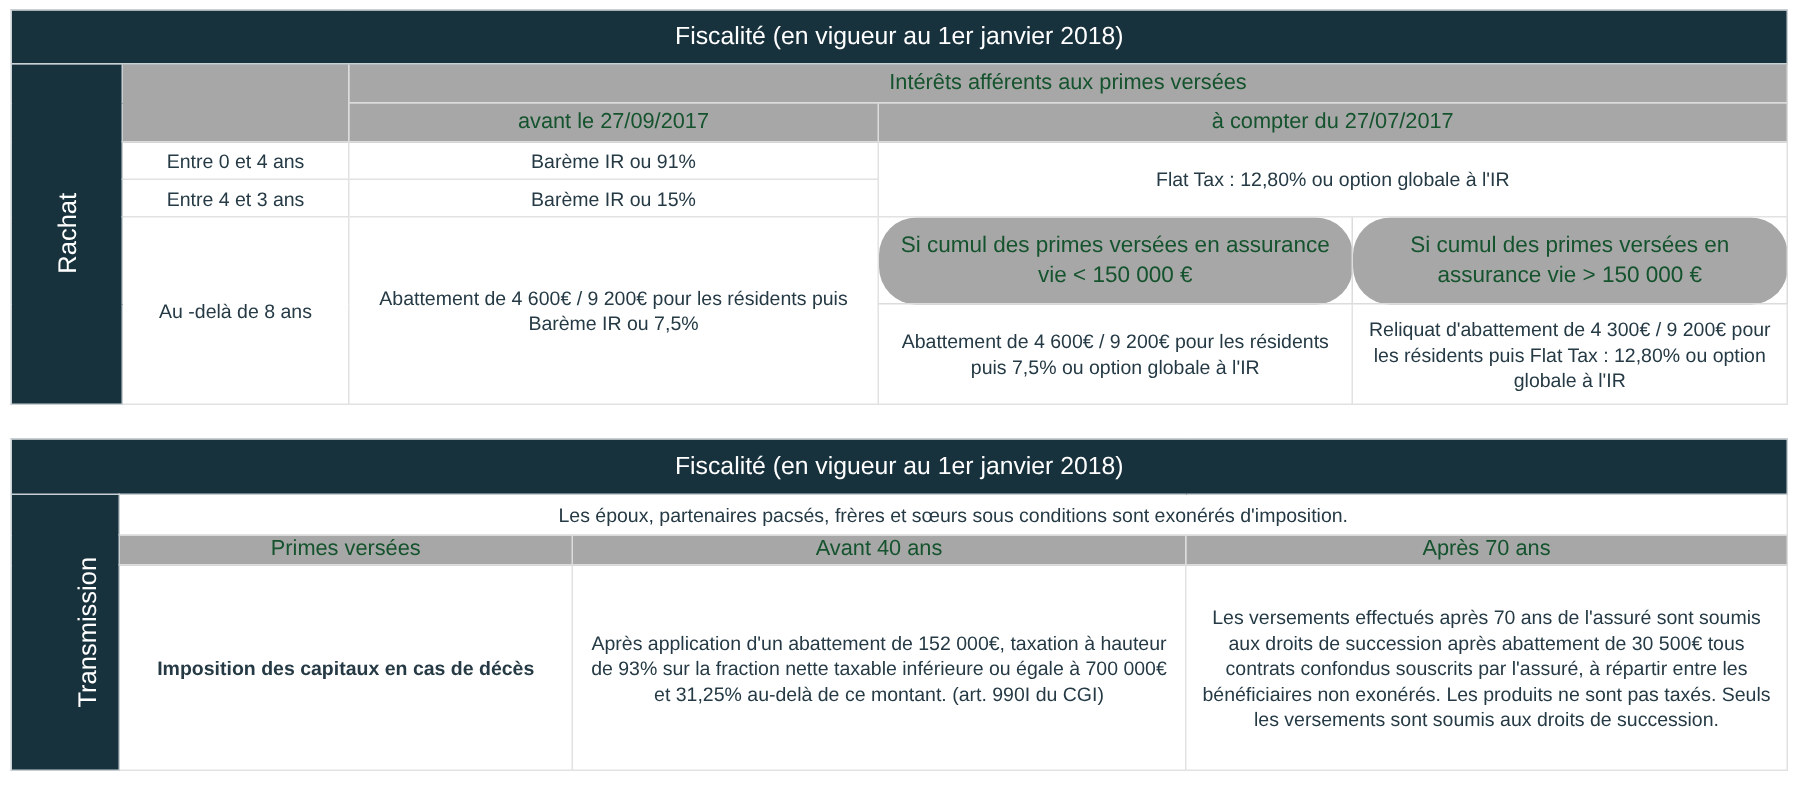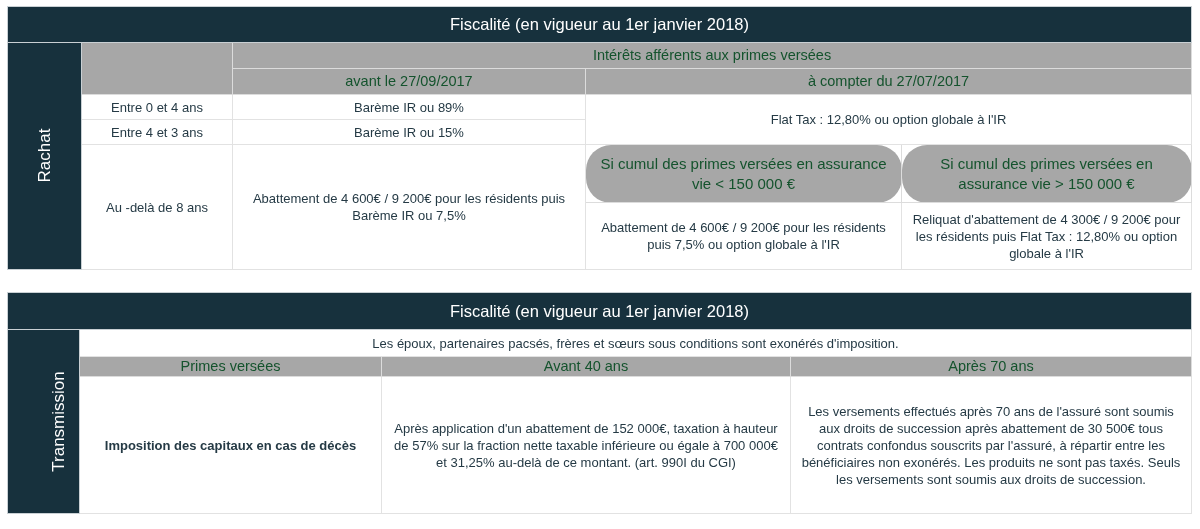--- a/index.html
+++ b/index.html
@@ -37,21 +37,21 @@
     </td>
     <td class="gray" rowspan="2"></td>
     <td class="gray" colspan="3">Intérêts afférents aux primes versées</td>
   </tr>
   <tr style="height:26px">
     <td class="gray">avant le 27/09/2017</td>
     <td class="gray" colspan="2">à compter du 27/07/2017</td>
   </tr>
   <tr style="height:25px">
     <td>Entre 0 et 4 ans</td>
-    <td>Barème IR ou 89%</td>
+    <td>Barème IR ou 91%</td>
     <td colspan="2" rowspan="2">Flat Tax : 12,80% ou option globale à l'IR</td>
   </tr>
   <tr style="height:25px">
     <td>Entre 4 et 3 ans</td>
     <td>Barème IR ou 15%</td>
   </tr>
   <tr style="height:58px">
     <td rowspan="2">Au -delà de 8 ans</td>
     <td rowspan="2" style="padding:0 8px">Abattement de 4 600€ / 9 200€ pour les résidents puis Barème IR ou 7,5%</td>
     <td class="gray big">Si cumul des primes versées en assurance vie &lt; 150 000 €</td>
@@ -81,17 +81,17 @@
     </td>
     <td colspan="3">Les époux, partenaires pacsés, frères et sœurs sous conditions sont exonérés d'imposition.</td>
   </tr>
   <tr style="height:20px">
     <td class="gray">Primes versées</td>
     <td class="gray">Avant 40 ans</td>
     <td class="gray">Après 70 ans</td>
   </tr>
   <tr style="height:137px">
     <td class="bold" style="padding:12px 2px">Imposition des capitaux en cas de décès</td>
-    <td style="padding:0 10px">Après application d'un abattement de 152 000€, taxation à hauteur de 57% sur la fraction nette taxable inférieure ou égale à 700 000€ et 31,25% au-delà de ce montant. (art. 990I du CGI)</td>
+    <td style="padding:0 10px">Après application d'un abattement de 152 000€, taxation à hauteur de 93% sur la fraction nette taxable inférieure ou égale à 700 000€ et 31,25% au-delà de ce montant. (art. 990I du CGI)</td>
     <td style="padding:16px 8px">Les versements effectués après 70 ans de l'assuré sont soumis aux droits de succession après abattement de 30 500€ tous contrats confondus souscrits par l'assuré, à répartir entre les bénéficiaires non exonérés. Les produits ne sont pas taxés. Seuls les versements sont soumis aux droits de succession.</td>
   </tr>
 </tbody>
   </table>
 
 </body></html>

